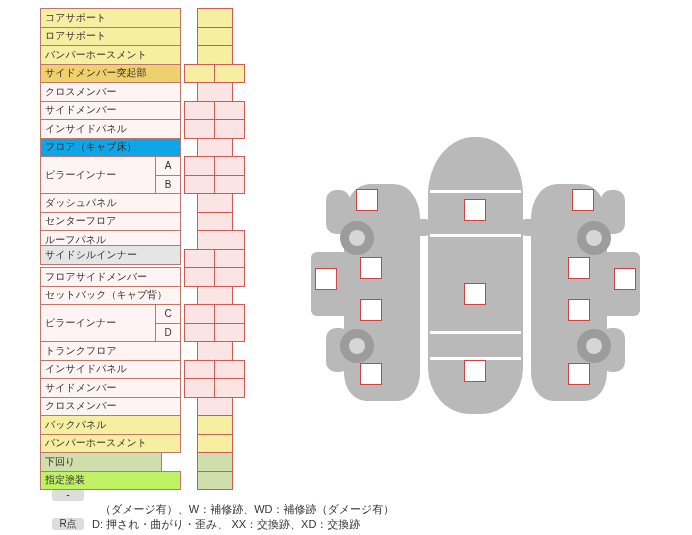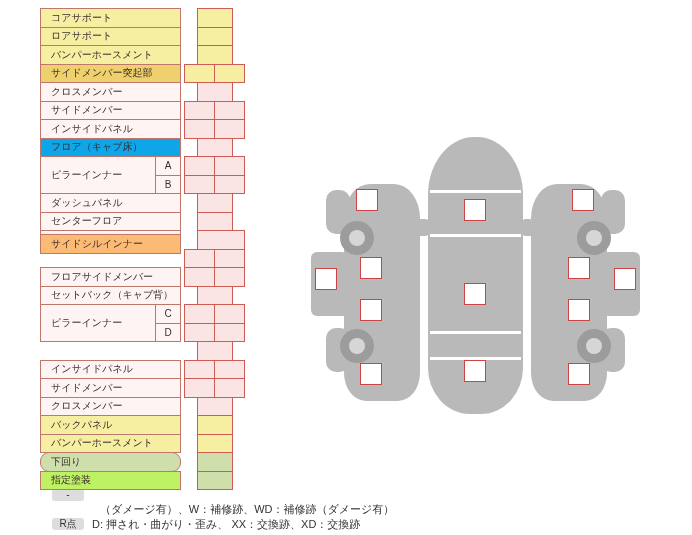--- a/index.html
+++ b/index.html
@@ -1,21 +1,21 @@
 <!DOCTYPE html>
 <html><head>
 <meta charset="utf-8">
 <style>
   body{margin:0}
   #sheet{position:relative;width:692px;height:535px;background:#ffffff;
          font-family:"Liberation Sans","DejaVu Sans",sans-serif;overflow:hidden}
   .abs{position:absolute;box-sizing:border-box}
   .gridbox{border:1px solid #c0776b;display:flex;align-items:center;
            white-space:nowrap;overflow:hidden;font-size:10px;color:#3a2f2f}
-  .lab{padding-left:10px}
+  .lab{padding-left:4px}
   .ctr{justify-content:center}
   .sq{position:absolute;width:22px;height:22px;background:#ffffff;
       border:1px solid #cc4444;box-sizing:border-box}
   .gray{position:absolute;background:#b9b9b9}
   .wline{position:absolute;background:#ffffff;height:3px}
   .wheelo{position:absolute;width:34px;height:34px;border-radius:50%;background:#9c9c9c}
   .wheeli{position:absolute;width:16px;height:16px;border-radius:50%;background:#d6d6d6}
   .legend{position:absolute;left:52px;top:489px;font-size:11px;color:#333;width:620px}
   .lrow{display:flex;align-items:flex-start;margin-bottom:2px;line-height:13px}
   .badge{display:inline-block;width:32px;text-align:center;background:#dddddd;
@@ -108,45 +108,46 @@
     <div class="abs gridbox" style="left: 184px; top: 156px; width: 31px; height: 19.5px; background: rgb(250, 228, 228); border-color: rgb(204, 92, 85);"></div>
     <div class="abs gridbox" style="left: 214px; top: 156px; width: 31px; height: 19.5px; background: rgb(250, 228, 228); border-color: rgb(204, 92, 85);"></div>
     <div class="abs gridbox" style="left: 184px; top: 174.5px; width: 31px; height: 19.5px; background: rgb(250, 228, 228); border-color: rgb(204, 92, 85);"></div>
     <div class="abs gridbox" style="left: 214px; top: 174.5px; width: 31px; height: 19.5px; background: rgb(250, 228, 228); border-color: rgb(204, 92, 85);"></div>
     <div class="abs gridbox lab" style="left: 40px; top: 193px; width: 141px; height: 19.5px; background: rgb(253, 244, 243); border-color: rgb(192, 119, 107);">ダッシュパネル</div>
     <div class="abs gridbox" style="left: 197px; top: 193px; width: 36px; height: 19.5px; background: rgb(250, 228, 228); border-color: rgb(204, 92, 85);"></div>
     <div class="abs gridbox lab" style="left: 40px; top: 211.5px; width: 141px; height: 19.5px; background: rgb(253, 244, 243); border-color: rgb(192, 119, 107);">センターフロア</div>
     <div class="abs gridbox" style="left: 197px; top: 211.5px; width: 36px; height: 19.5px; background: rgb(250, 228, 228); border-color: rgb(204, 92, 85);"></div>
     <div class="abs gridbox lab" style="left: 40px; top: 230px; width: 141px; height: 19.5px; background: rgb(253, 244, 243); border-color: rgb(192, 119, 107);">ルーフパネル</div>
     <div class="abs gridbox" style="left: 197px; top: 230px; width: 48px; height: 19.5px; background: rgb(250, 228, 228); border-color: rgb(204, 92, 85);"></div>
-    <div class="abs gridbox lab" style="left: 40px; top: 234px; width: 141px; height: 19.5px; background: #fdba74; border-color: rgb(192, 119, 107);">サイドシルインナー</div>
+    <div class="abs gridbox lab" style="left: 40px; top: 245px; width: 141px; height: 19.5px; background: #e5e5e5; border-color: rgb(192, 119, 107);">サイドシルインナー</div>
     <div class="abs gridbox" style="left: 184px; top: 248.5px; width: 31px; height: 19.5px; background: rgb(250, 228, 228); border-color: rgb(204, 92, 85);"></div>
     <div class="abs gridbox" style="left: 214px; top: 248.5px; width: 31px; height: 19.5px; background: rgb(250, 228, 228); border-color: rgb(204, 92, 85);"></div>
     <div class="abs gridbox lab" style="left: 40px; top: 267px; width: 141px; height: 19.5px; background: rgb(253, 244, 243); border-color: rgb(192, 119, 107);">フロアサイドメンバー</div>
     <div class="abs gridbox" style="left: 184px; top: 267px; width: 31px; height: 19.5px; background: rgb(250, 228, 228); border-color: rgb(204, 92, 85);"></div>
     <div class="abs gridbox" style="left: 214px; top: 267px; width: 31px; height: 19.5px; background: rgb(250, 228, 228); border-color: rgb(204, 92, 85);"></div>
     <div class="abs gridbox lab" style="left: 40px; top: 285.5px; width: 141px; height: 19.5px; background: rgb(253, 244, 243); border-color: rgb(192, 119, 107);">セットバック（キャブ背）</div>
     <div class="abs gridbox" style="left: 197px; top: 285.5px; width: 36px; height: 19.5px; background: rgb(250, 228, 228); border-color: rgb(204, 92, 85);"></div>
     <div class="abs gridbox lab" style="left: 40px; top: 304px; width: 116px; height: 38px; background: rgb(253, 244, 243); border-color: rgb(192, 119, 107);">ピラーインナー</div>
     <div class="abs gridbox ctr" style="left: 155px; top: 304px; width: 26px; height: 19.5px; background: rgb(253, 244, 243); border-color: rgb(192, 119, 107);">C</div>
     <div class="abs gridbox ctr" style="left: 155px; top: 322.5px; width: 26px; height: 19.5px; background: rgb(253, 244, 243); border-color: rgb(192, 119, 107);">D</div>
     <div class="abs gridbox" style="left: 184px; top: 304px; width: 31px; height: 19.5px; background: rgb(250, 228, 228); border-color: rgb(204, 92, 85);"></div>
     <div class="abs gridbox" style="left: 214px; top: 304px; width: 31px; height: 19.5px; background: rgb(250, 228, 228); border-color: rgb(204, 92, 85);"></div>
     <div class="abs gridbox" style="left: 184px; top: 322.5px; width: 31px; height: 19.5px; background: rgb(250, 228, 228); border-color: rgb(204, 92, 85);"></div>
     <div class="abs gridbox" style="left: 214px; top: 322.5px; width: 31px; height: 19.5px; background: rgb(250, 228, 228); border-color: rgb(204, 92, 85);"></div>
+    <div class="abs gridbox lab" style="left: 40px; top: 341px; width: 141px; height: 19.5px; background: rgb(253, 244, 243); border-color: rgb(192, 119, 107);">トランクフロア</div>
     <div class="abs gridbox" style="left: 197px; top: 341px; width: 36px; height: 19.5px; background: rgb(250, 228, 228); border-color: rgb(204, 92, 85);"></div>
     <div class="abs gridbox lab" style="left: 40px; top: 359.5px; width: 141px; height: 19.5px; background: rgb(253, 244, 243); border-color: rgb(192, 119, 107);">インサイドパネル</div>
     <div class="abs gridbox" style="left: 184px; top: 359.5px; width: 31px; height: 19.5px; background: rgb(250, 228, 228); border-color: rgb(204, 92, 85);"></div>
     <div class="abs gridbox" style="left: 214px; top: 359.5px; width: 31px; height: 19.5px; background: rgb(250, 228, 228); border-color: rgb(204, 92, 85);"></div>
     <div class="abs gridbox lab" style="left: 40px; top: 378px; width: 141px; height: 19.5px; background: rgb(253, 244, 243); border-color: rgb(192, 119, 107);">サイドメンバー</div>
     <div class="abs gridbox" style="left: 184px; top: 378px; width: 31px; height: 19.5px; background: rgb(250, 228, 228); border-color: rgb(204, 92, 85);"></div>
     <div class="abs gridbox" style="left: 214px; top: 378px; width: 31px; height: 19.5px; background: rgb(250, 228, 228); border-color: rgb(204, 92, 85);"></div>
     <div class="abs gridbox lab" style="left: 40px; top: 396.5px; width: 141px; height: 19.5px; background: rgb(253, 244, 243); border-color: rgb(192, 119, 107);">クロスメンバー</div>
     <div class="abs gridbox" style="left: 197px; top: 396.5px; width: 36px; height: 19.5px; background: rgb(250, 228, 228); border-color: rgb(204, 92, 85);"></div>
     <div class="abs gridbox lab" style="left: 40px; top: 415px; width: 141px; height: 19.5px; background: rgb(246, 239, 162); border-color: rgb(192, 119, 107);">バックパネル</div>
     <div class="abs gridbox" style="left: 197px; top: 415px; width: 36px; height: 19.5px; background: rgb(246, 239, 162); border-color: rgb(204, 92, 85);"></div>
     <div class="abs gridbox lab" style="left: 40px; top: 433.5px; width: 141px; height: 19.5px; background: rgb(246, 239, 162); border-color: rgb(192, 119, 107);">バンパーホースメント</div>
     <div class="abs gridbox" style="left: 197px; top: 433.5px; width: 36px; height: 19.5px; background: rgb(246, 239, 162); border-color: rgb(204, 92, 85);"></div>
-    <div class="abs gridbox lab" style="left: 40px; top: 452px; width: 141px; height: 19.5px; background: rgb(207, 223, 171); border-color: rgb(192, 119, 107); border-radius: 9px;">下回り</div>
+    <div class="abs gridbox lab" style="left: 40px; top: 452px; width: 122px; height: 19.5px; background: rgb(207, 223, 171); border-color: rgb(192, 119, 107);">下回り</div>
     <div class="abs gridbox" style="left: 197px; top: 452px; width: 36px; height: 19.5px; background: rgb(207, 223, 171); border-color: rgb(204, 92, 85);"></div>
     <div class="abs gridbox lab" style="left: 40px; top: 470.5px; width: 141px; height: 19.5px; background: #bef264; border-color: rgb(192, 119, 107);">指定塗装</div>
     <div class="abs gridbox" style="left: 197px; top: 470.5px; width: 36px; height: 19.5px; background: rgb(207, 223, 171); border-color: rgb(204, 92, 85);"></div>
   </div>
 
 </body></html>

